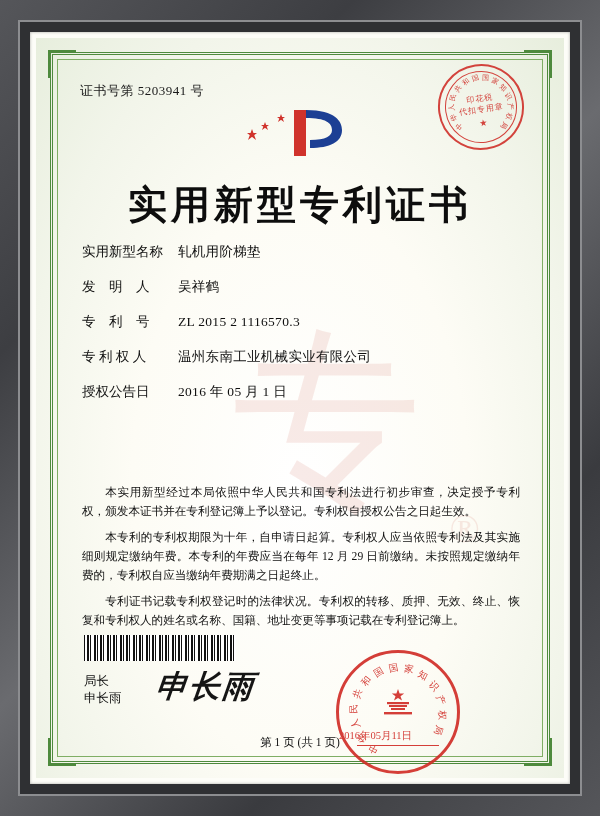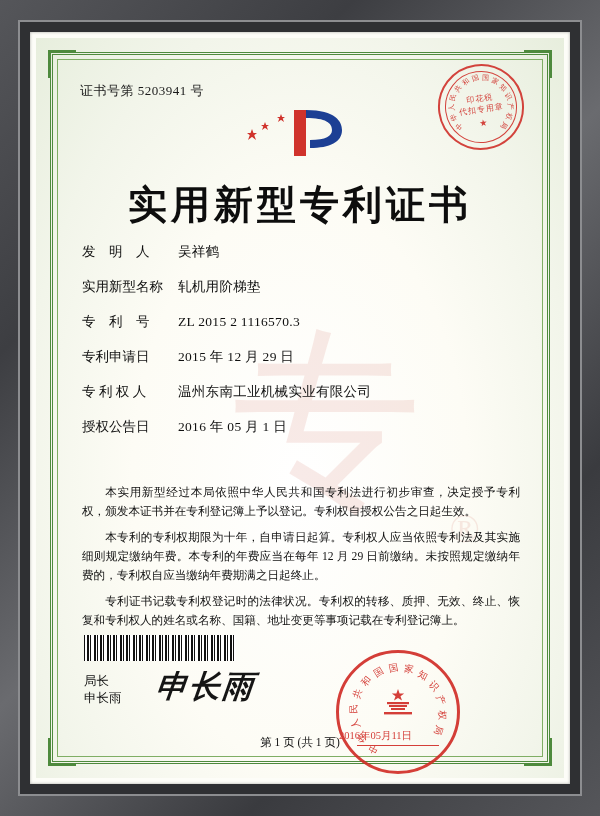--- a/index.html
+++ b/index.html
@@ -357,34 +357,30 @@
         <path d="M54 54 L54 8 L62 8 L62 54 Z" fill="#d0332c"></path>
         <path d="M62 8 L62 54 L66 54 L66 8 Z" fill="#d0332c"></path>
         <path d="M66 8 C96 8 102 20 102 28 C102 40 90 46 70 46 L70 38 C86 38 92 34 92 28 C92 21 86 16 66 16 Z" fill="#1c3f94"></path>
       </svg>
     </div>
 
     <div class="title">实用新型专利证书</div>
 
     <div class="fields">
       <div class="field-row">
+        <div class="field-label">实用新型名称</div>
+        <div class="field-value">轧机用阶梯垫</div>
+      </div>
+      <div class="field-row">
         <div class="field-label">发　明　人</div>
         <div class="field-value">吴祥鹤</div>
-      </div>
-      <div class="field-row">
-        <div class="field-label">实用新型名称</div>
-        <div class="field-value">轧机用阶梯垫</div>
       </div>
       <div class="field-row">
         <div class="field-label">专　利　号</div>
         <div class="field-value">ZL 2015 2 1116570.3</div>
-      </div>
-      <div class="field-row">
-        <div class="field-label">专利申请日</div>
-        <div class="field-value">2015 年 12 月 29 日</div>
       </div>
       <div class="field-row">
         <div class="field-label">专 利 权 人</div>
         <div class="field-value">温州东南工业机械实业有限公司</div>
       </div>
       <div class="field-row">
         <div class="field-label">授权公告日</div>
         <div class="field-value">2016 年 05 月 1 日</div>
       </div>
     </div>

